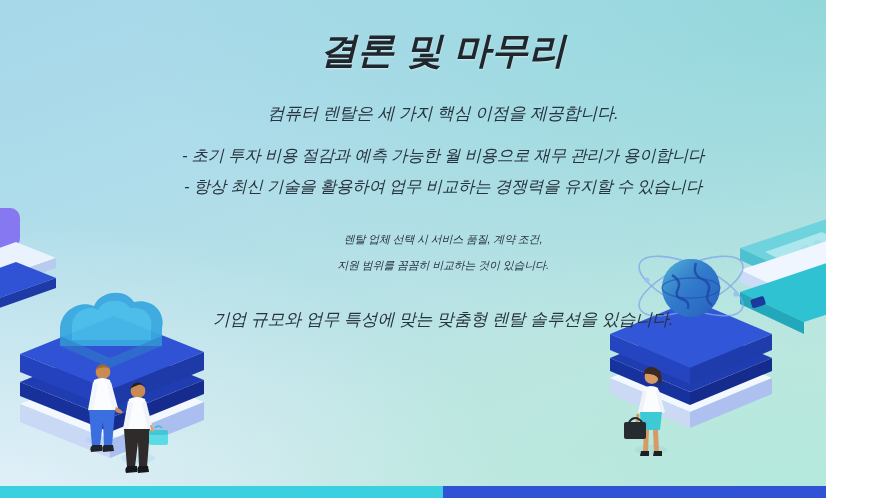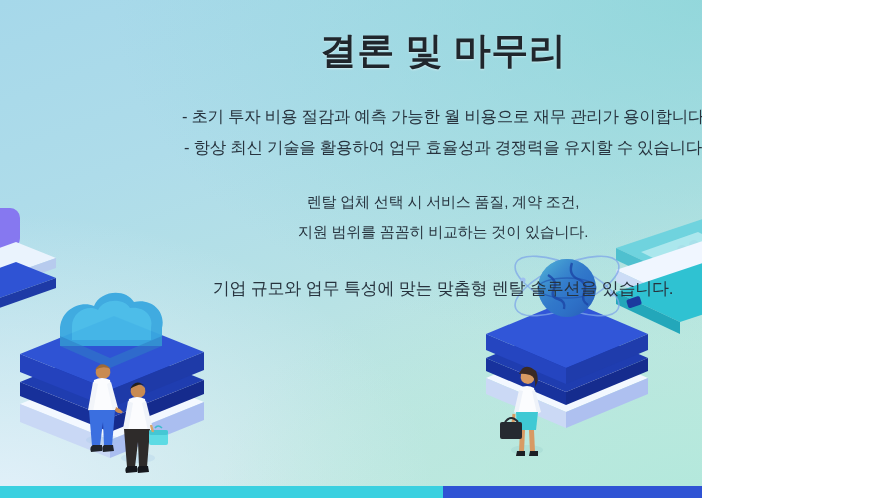--- a/index.html
+++ b/index.html
@@ -4,27 +4,28 @@
 <title>결론 및 마무리</title>
 <style>
   * { margin:0; padding:0; box-sizing:border-box; }
   html, body {
     width:886px; height:498px;
     overflow:hidden;
     font-family:"Liberation Sans","DejaVu Sans",sans-serif;
   }
   #slide {
     position:relative;
-    width:702px; height:498px;
+    width:826px; height:498px;
     overflow:hidden;
     background:
       radial-gradient(125% 100% at 100% 100%, rgba(178,232,220,0.95) 0%, rgba(178,232,220,0.0) 55%),
       radial-gradient(120% 110% at 0% 100%, rgba(226,240,250,0.98) 0%, rgba(226,240,250,0.0) 52%),
       radial-gradient(140% 120% at 100% 0%, rgba(140,214,216,0.80) 0%, rgba(140,214,216,0.0) 60%),
       linear-gradient(160deg,#a6d8ea 0%, #aedcea 28%, #b6e1e6 52%, #bfe6e2 72%, #c6eadf 100%);
+    font-style: italic;
   }
 
   
   .art { position:absolute; pointer-events:none; }
   #art-left  { left:-6px;  top:206px;  width:250px; height:292px; }
   #art-right { right:-4px; top:208px;  width:230px; height:290px; }
 
   
   #content {
     position:absolute;
@@ -43,41 +44,41 @@
     color:#20262c;
     text-shadow:0 1px 2px rgba(255,255,255,0.45);
   }
   #subtitle {
     margin-top:26px;
     font-size:17px;
     color:#27333e;
     letter-spacing:-0.2px;
   }
   #benefits {
-    margin-top:30px;
+    margin-top:20px;
     display:flex;
     flex-direction:column;
     align-items:center;
     gap:9px;
   }
   .benefit-line {
     font-size:16.5px;
     color:#27333e;
     letter-spacing:-0.3px;
     white-space:nowrap;
   }
   #advice {
     margin-top:34px;
     display:flex;
     flex-direction:column;
     align-items:center;
     gap:11px;
   }
   .advice-line {
-    font-size:15px;
+    font-size:11px;
     color:#27333e;
     letter-spacing:-0.2px;
   }
   #closing {
     margin-top:35px;
     font-size:17px;
     color:#27333e;
     letter-spacing:-0.2px;
   }
 
@@ -238,24 +239,25 @@
         <rect x="24" y="214" width="22" height="17" rx="2" fill="#262a31"></rect>
         <path d="M29 214 q6 -8 13 0" stroke="#262a31" stroke-width="2" fill="none"></path>
       </g>
     </svg>
   </div>
 
   <div id="content">
 
     <h1 id="page-title">결론 및 마무리</h1>
 
+    <p id="subtitle">컴퓨터 렌탈은 세 가지 핵심 이점을 제공합니다.</p>
 
     <div id="benefits">
       <p class="benefit-line">- 초기 투자 비용 절감과 예측 가능한 월 비용으로 재무 관리가 용이합니다</p>
-      <p class="benefit-line">- 항상 최신 기술을 활용하여 업무 효율성과 경쟁력을 유지할 수 있습니다</p>
+      <p class="benefit-line">- 항상 최신 기술을 활용하여 업무 비교하는 경쟁력을 유지할 수 있습니다</p>
     </div>
 
     <div id="advice">
       <p class="advice-line">렌탈 업체 선택 시 서비스 품질, 계약 조건,</p>
       <p class="advice-line">지원 범위를 꼼꼼히 비교하는 것이 있습니다.</p>
     </div>
 
     <p id="closing">기업 규모와 업무 특성에 맞는 맞춤형 렌탈 솔루션을 있습니다.</p>
   </div>
 

